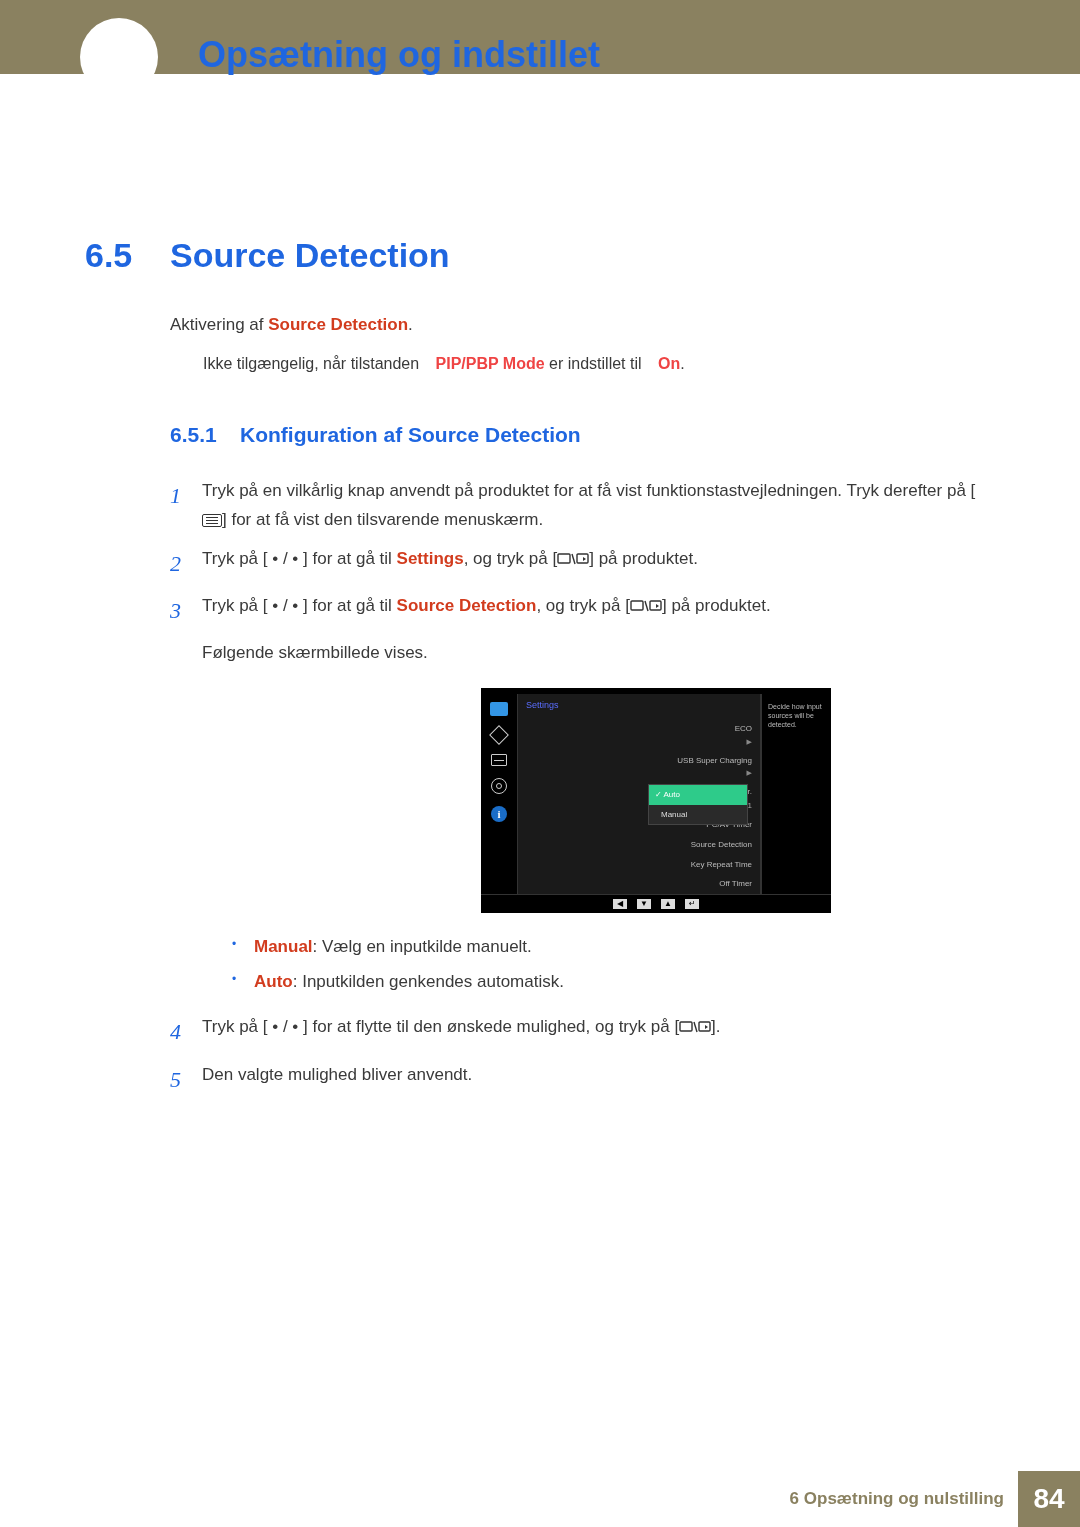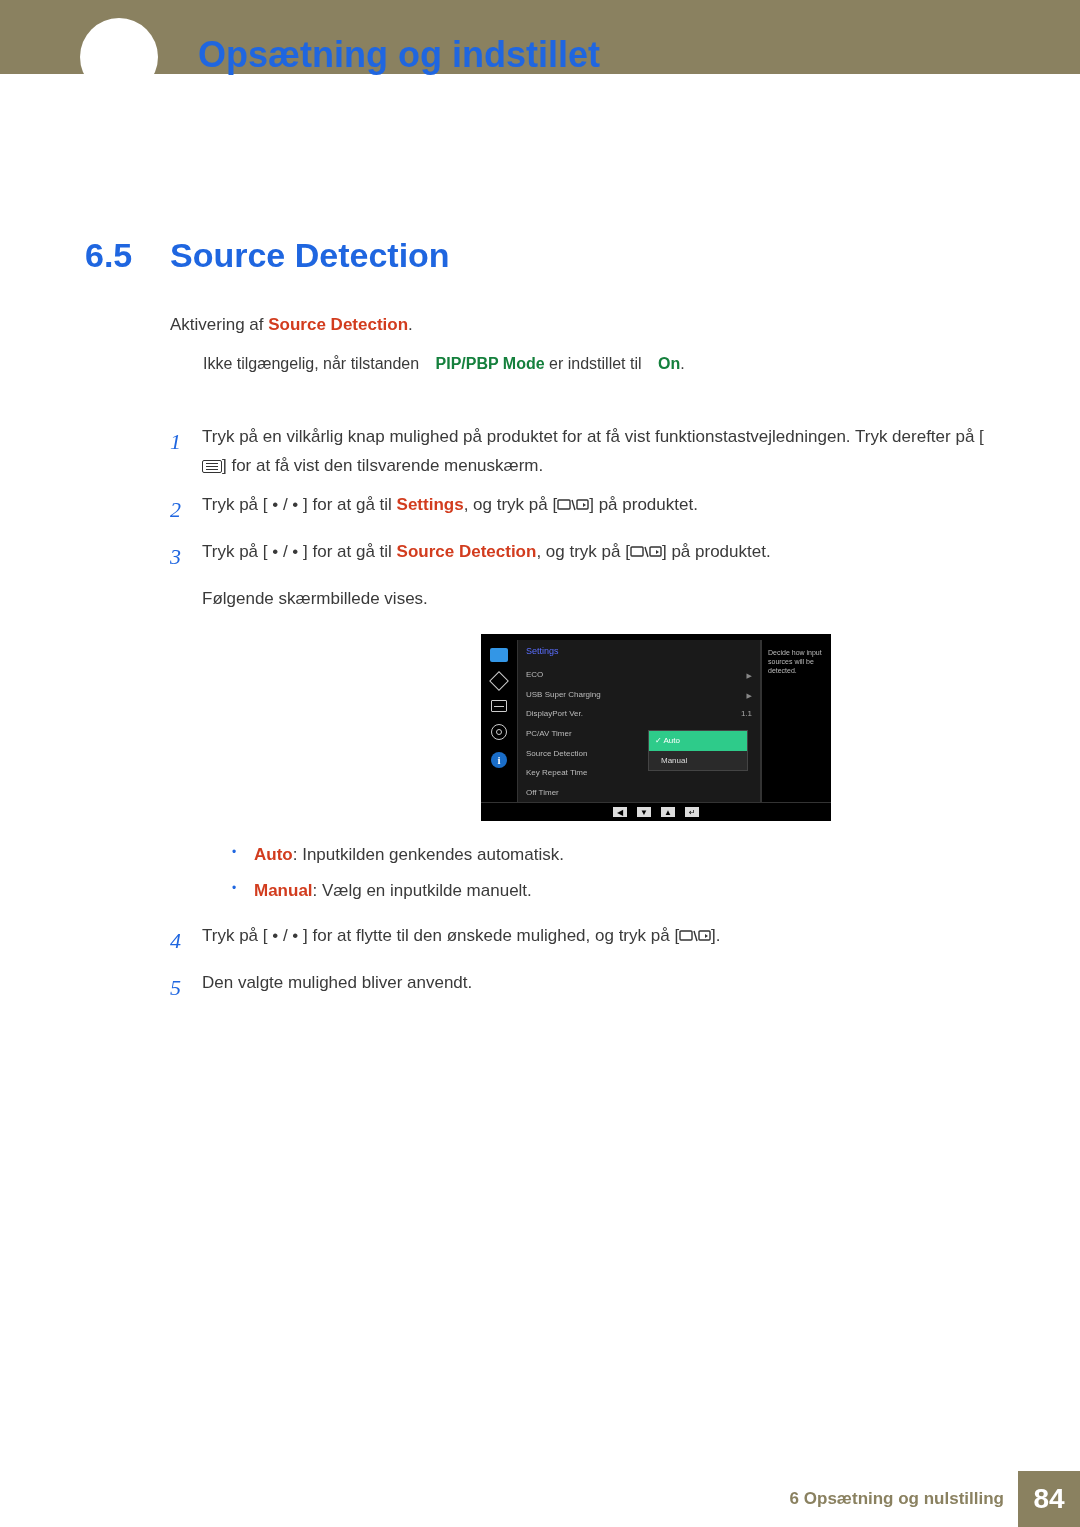--- a/index.html
+++ b/index.html
@@ -61,21 +61,21 @@
     margin-left: 85px;
     font-size: 17px;
     margin-bottom: 20px;
   }
   .intro .hi { color: #d23c1e; font-weight: bold; }
   .note {
     margin-left: 118px;
     font-size: 16px;
     margin-bottom: 50px;
   }
-  .note .hi { color: #15803d; font-weight: bold; padding-left: 12px; }
+  .note .hi { color: #ef4444; font-weight: bold; padding-left: 12px; }
   .sub-row {
     margin-left: 85px;
     display: flex;
     align-items: baseline;
     margin-bottom: 30px;
   }
   .sub-num {
     color: #1f66e0;
     font-size: 21px;
     font-weight: bold;
@@ -182,20 +182,21 @@
     font-size: 9px;
     padding: 4px 8px 6px 8px;
   }
   .osd-item {
     display: flex;
     color: #bbb;
     font-size: 8px;
     padding: 3px 8px;
     justify-content: space-between;
     align-items: flex-end;
+    flex-direction: column;
   }
   .osd-arrow { color: #888; font-size: 7px; }
   .osd-val { color: #aaa; font-size: 8px; }
   .osd-right {
     width: 70px;
     background: #000;
     color: #bbb;
     font-size: 7px;
     padding: 8px 6px;
     line-height: 1.3;
@@ -296,27 +297,31 @@
   </div>
 
   <div class="intro">
     <span>Aktivering af </span><span class="hi">Source Detection</span><span>.</span>
   </div>
 
   <div class="note">
     <span>Ikke tilgængelig, når tilstanden </span><span class="hi">PIP/PBP Mode</span><span> er indstillet til </span><span class="hi">On</span><span>.</span>
   </div>
 
+  <div class="sub-row">
+    <div class="sub-num">6.5.1</div>
+    <div class="sub-title">Konfiguration af Source Detection</div>
+  </div>
 
   <div class="steps">
 
     <div class="step">
       <div class="step-num">1</div>
       <div class="step-body">
-        <span>Tryk på en vilkårlig knap mulighed på produktet for at få vist funktionstastvejledningen. Tryk derefter på [</span><span class="menu-icon"><span class="bar3"></span></span><span>] for at få vist den tilsvarende menuskærm.</span>
+        <span>Tryk på en vilkårlig knap anvendt på produktet for at få vist funktionstastvejledningen. Tryk derefter på [</span><span class="menu-icon"><span class="bar3"></span></span><span>] for at få vist den tilsvarende menuskærm.</span>
       </div>
     </div>
 
     <div class="step">
       <div class="step-num">2</div>
       <div class="step-body">
         <span>Tryk på [</span><span> • / • </span><span>] for at gå til </span><span class="hi">Settings</span><span>, og tryk på [</span><span class="dual-icon"><svg width="32" height="14">
               <rect x="1" y="2" width="12" height="9" stroke="#333" fill="none" stroke-width="1.4" rx="1"></rect>
               <line x1="15" y1="2" x2="18" y2="12" stroke="#333" stroke-width="1.4"></line>
               <rect x="20" y="2" width="11" height="9" stroke="#333" fill="none" stroke-width="1.4" rx="1"></rect>
@@ -384,24 +389,24 @@
               <div class="osd-nav-btn">◀</div>
               <div class="osd-nav-btn">▼</div>
               <div class="osd-nav-btn">▲</div>
               <div class="osd-nav-btn">↵</div>
             </div>
           </div>
         </div>
 
         <div class="bullets">
           <div class="bullet">
-            <div><span class="hi">Auto</span><span>: Inputkilden genkendes automatisk.</span></div>
+            <div><span class="hi">Manual</span><span>: Vælg en inputkilde manuelt.</span></div>
           </div>
           <div class="bullet">
-            <div><span class="hi">Manual</span><span>: Vælg en inputkilde manuelt.</span></div>
+            <div><span class="hi">Auto</span><span>: Inputkilden genkendes automatisk.</span></div>
           </div>
         </div>
       </div>
     </div>
 
     <div class="step">
       <div class="step-num">4</div>
       <div class="step-body">
         <span>Tryk på [</span><span> • / • </span><span>] for at flytte til den ønskede mulighed, og tryk på [</span><span class="dual-icon"><svg width="32" height="14">
               <rect x="1" y="2" width="12" height="9" stroke="#333" fill="none" stroke-width="1.4" rx="1"></rect>

